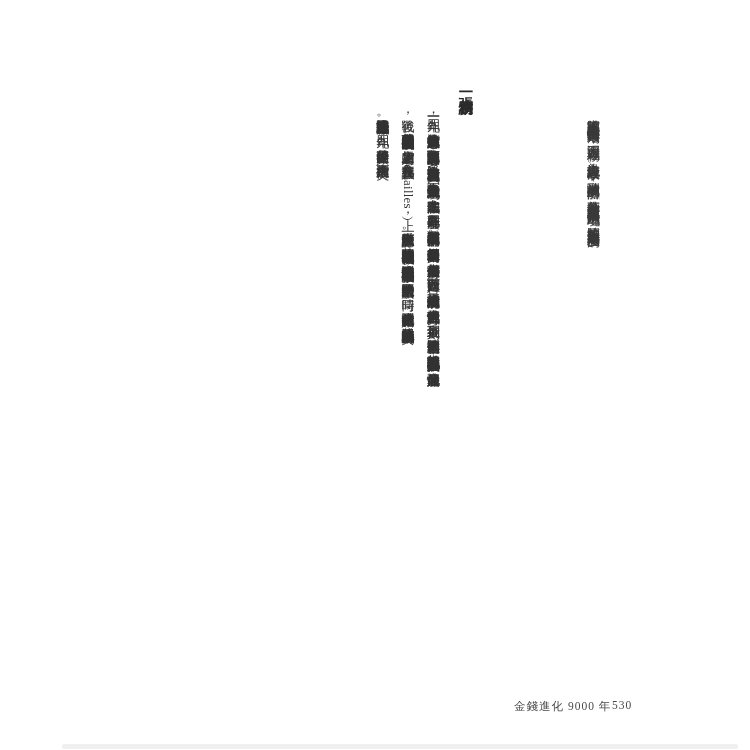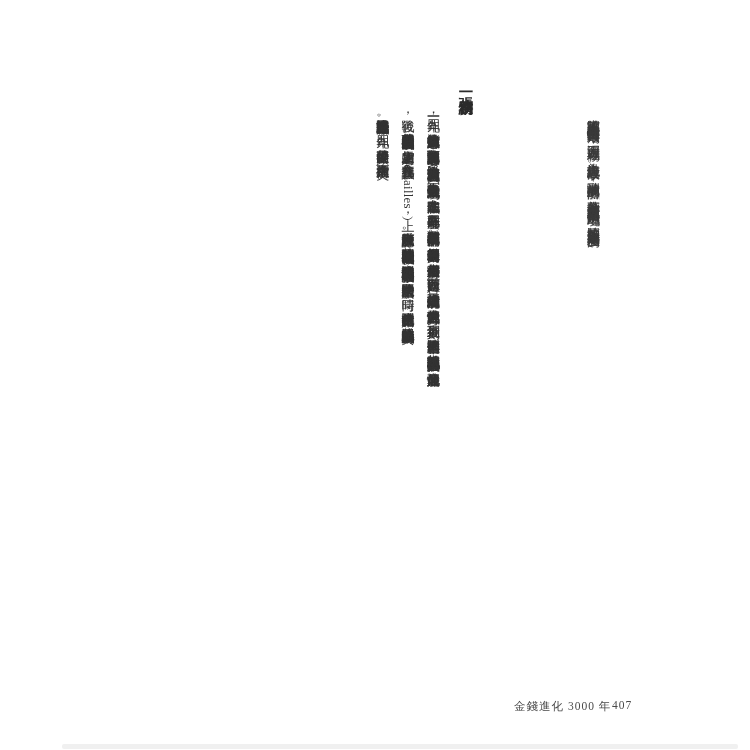--- a/index.html
+++ b/index.html
@@ -117,19 +117,19 @@
 
   <div class="section-heading vtext">一張債務網</div>
 
   <div class="body-block vtext">
     <p>一九一四年，自信能迅速打勝仗的德意志帝國，抱著「聖誕節前凱旋而歸」的妄念，決定向人民借款來支付第一次世界大戰的軍費。普魯士軍隊曾在一八六六年擊敗奧地利、在一八七〇年戰勝法國，一九一四年又有什麼不同？對勝利胸有成竹的德國以公債換取人民的儲蓄，並提供優厚利率來吸引國內資金。當每個人都相信政府會還錢，對德國百姓而言，把錢借給政府不僅是團結的表現，也是審慎的個人理財方式。直到最後一刻，德國人民仍堅信勝利在望，想當然地認為戰後債務會以戰敗國的資產與黃金來償還，但事情並非如此發展。</p>
     <p>戰後，新的威瑪共和國在成立之初就背負了龐大的戰爭公債。雪上加霜的是，在凡爾賽會議（Versailles）上，幾乎沒有人願意原諒德國。英國和法國希望新德國為舊德國的罪行付出代價。法國的東北部工業區（面積約等於荷蘭）在戰爭中被摧毀，法國堅決要求德國賠償。同時，美國也希望德國支付賠款，以此收回之前借給其他協約國成員的貸款。</p>
     <p>這場戰爭深刻改變了全球金融格局。一九一四年，英國是世界的銀行家，掌控大約兩百億美</p>
   </div>
 
   <div class="footer">
-    <span class="book-title">金錢進化 3000 年</span>
-    <span class="folio">407</span>
+    <span class="book-title">金錢進化 9000 年</span>
+    <span class="folio">530</span>
   </div>
 
   <div class="page-edge"></div>
 
 </div>
 
 </body></html>

